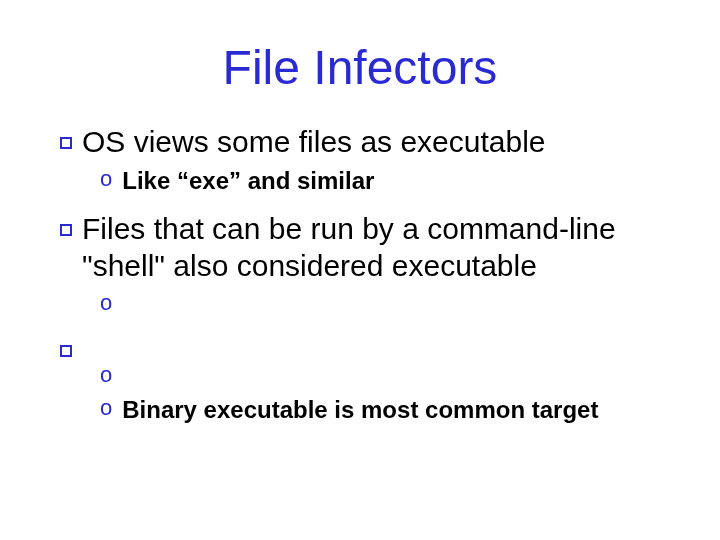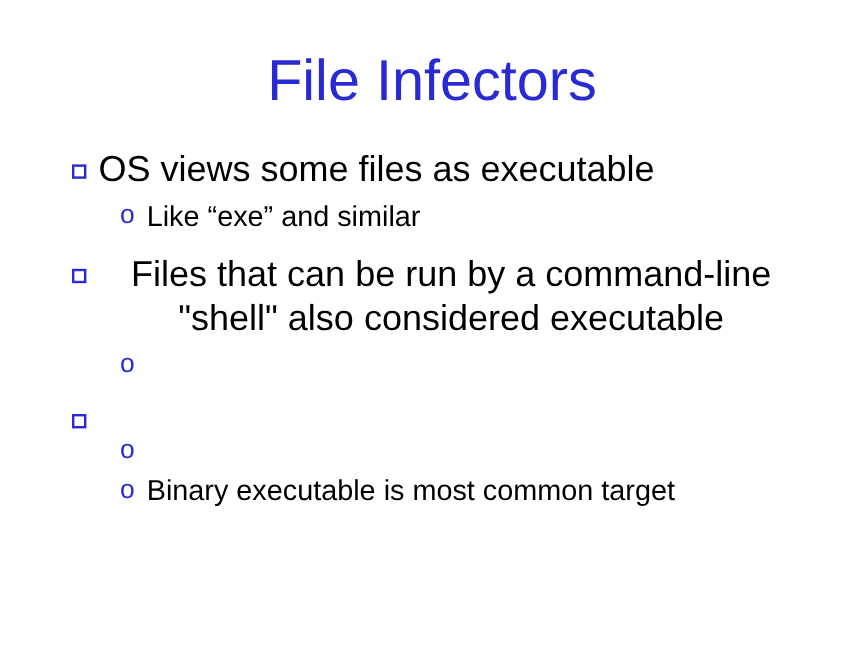--- a/index.html
+++ b/index.html
@@ -1,26 +1,26 @@
 <!DOCTYPE html>
 <html><head>
   <meta charset="utf-8">
   <style>
     * { margin: 0; padding: 0; box-sizing: border-box; }
     html, body { width: 720px; height: 540px; background: #fff; font-family: "Comic Sans MS", "Comic Sans", cursive, sans-serif; }
     .slide { width: 720px; height: 528px; padding: 40px 50px 40px 50px; position: relative; }
     .title { font-size: 48px; color: #2a2ad4; text-align: center; margin-bottom: 28px; font-weight: normal; }
     .content { padding-left: 10px; }
-    .l1 { display: flex; align-items: flex-start; margin-bottom: 2px; text-align: center; }
+    .l1 { display: flex; align-items: flex-start; margin-bottom: 2px; }
     .l1 .bullet-sq { width: 12px; height: 12px; border: 2px solid #2a2ad4; margin-top: 14px; margin-right: 10px; flex-shrink: 0; }
     .l1 .txt { font-size: 30px; color: #000; line-height: 1.25; }
     .l2-group { margin-left: 40px; margin-bottom: 14px; }
     .l2 { display: flex; align-items: flex-start; margin-top: 4px; }
     .l2 .bullet-o { font-size: 22px; color: #2a2ad4; margin-right: 10px; line-height: 1.3; font-family: Arial, sans-serif; }
-    .l2 .txt { font-size: 24px; color: #000; line-height: 1.3; }
+    .l2 .txt { font-size: 24px; color: #000; line-height: 1.3; font-weight: bold; }
   </style>
 </head>
 <body>
 
 <div class="slide">
   <div class="title">File Infectors</div>
   <div class="content">
 
     <div class="l1">
       <div class="bullet-sq"></div>

